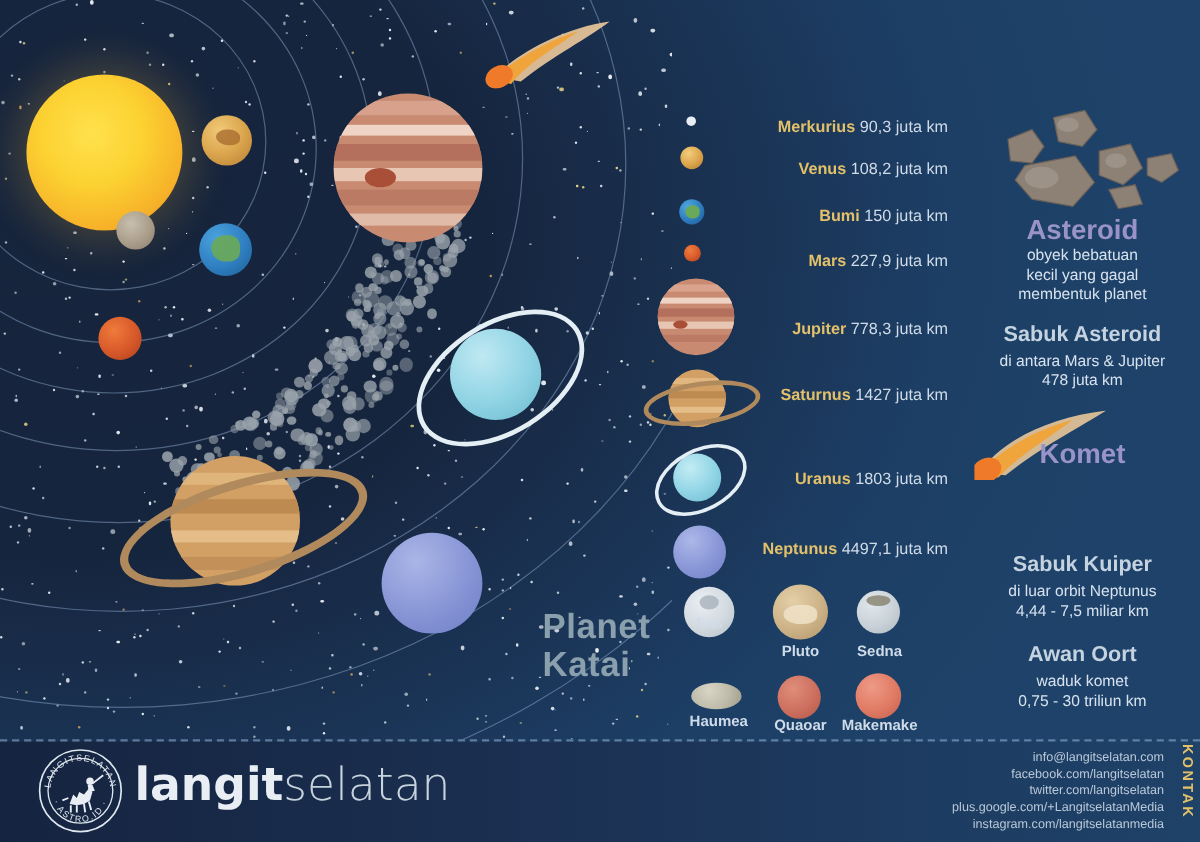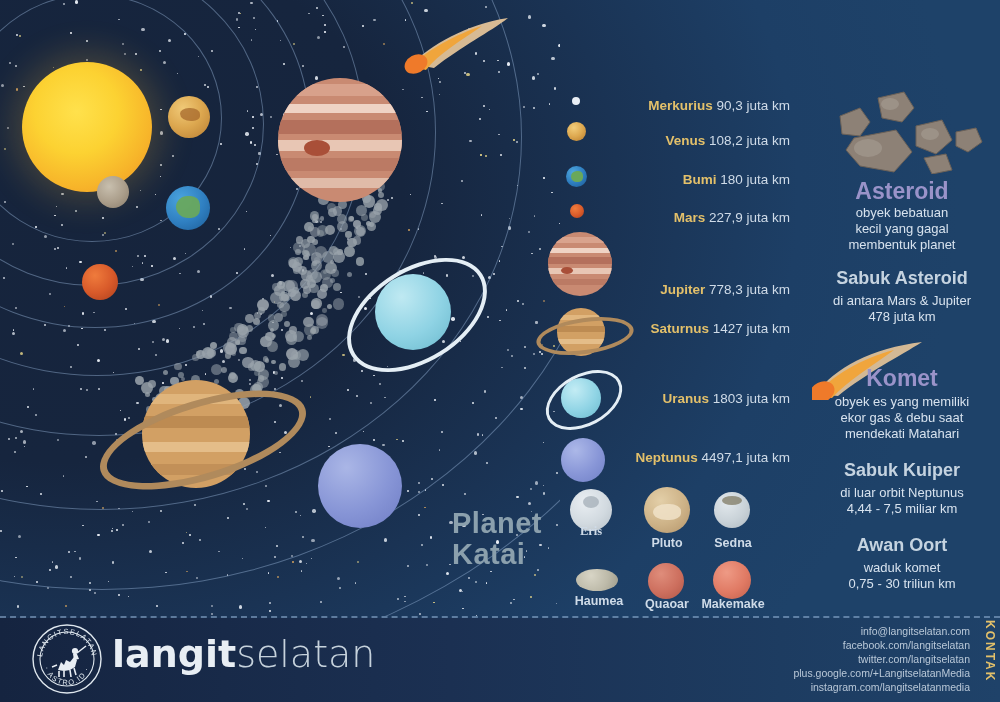--- a/index.html
+++ b/index.html
@@ -1015,27 +1015,27 @@
     <div class="prow" style="left:610px;width:180px;top:98px;">
       <span class="pname">Merkurius</span>
       <span class="pdist">90,3 juta km</span>
     </div>
     <div class="prow" style="left:610px;width:180px;top:133px;">
       <span class="pname">Venus</span>
       <span class="pdist">108,2 juta km</span>
     </div>
     <div class="prow" style="left:610px;width:180px;top:172px;">
       <span class="pname">Bumi</span>
-      <span class="pdist">180 juta km</span>
+      <span class="pdist">150 juta km</span>
     </div>
     <div class="prow" style="left:610px;width:180px;top:210px;">
       <span class="pname">Mars</span>
       <span class="pdist">227,9 juta km</span>
     </div>
-    <div class="prow" style="left:610px;width:180px;top:266px;margin-top:16px;">
+    <div class="prow" style="left:610px;width:180px;top:266px;">
       <span class="pname">Jupiter</span>
       <span class="pdist">778,3 juta km</span>
     </div>
     <div class="prow" style="left:610px;width:180px;top:321px;">
       <span class="pname">Saturnus</span>
       <span class="pdist">1427 juta km</span>
     </div>
     <div class="prow" style="left:610px;width:180px;top:391px;">
       <span class="pname">Uranus</span>
       <span class="pdist">1803 juta km</span>
@@ -1075,40 +1075,37 @@
 
   <div style="position:absolute;left:812px;top:342px;width:120px;height:58px;">
     <svg width="120" height="58" viewBox="0 0 120 58">
       <path d="M4 52 C22 26 60 6 110 0 C88 14 56 30 26 54 Z" fill="#e8c79a" opacity=".9"></path>
       <path d="M2 54 C20 34 50 16 82 8 C60 24 34 40 20 56 Z" fill="#f0a53c"></path>
       <ellipse cx="10" cy="50" rx="13" ry="10" fill="#ef7a2a" transform="rotate(-26 10 50)"></ellipse>
     </svg>
   </div>
 
   <div class="rcol blockhead" style="top:365px;color:#9a93c9;font-size:23px;">Komet</div>
-  <div class="rcol blockbody" style="top:394px;white-space:pre-line;">obyek es yang memiliki
-ekor gas &amp; debu saat
-mendekati Matahari</div>
 
   <div class="rcol blockhead" style="top:460px;color:#c5d3e0;font-size:18px;">Sabuk Kuiper</div>
   <div class="rcol blockbody" style="top:485px;white-space:pre-line;">di luar orbit Neptunus
 4,44 - 7,5 miliar km</div>
 
   <div class="rcol blockhead" style="top:535px;color:#c5d3e0;font-size:18px;">Awan Oort</div>
   <div class="rcol blockbody" style="top:560px;white-space:pre-line;">waduk komet
 0,75 - 30 triliun km</div>
 
   <div id="katai">
     <div>Planet</div>
     <div>Katai</div>
   </div>
 
   <div class="dwarf" style="left:570px;top:489px;width:42px;height:42px;background:radial-gradient(circle at 36% 30%,#e9eef2 0%,#d2dae0 55%,#b6c0c8 100%);"></div>
   <div class="dwarf" style="left:583px;top:496px;width:16px;height:12px;background:#a3adb7;opacity:.75;border-radius:50%;"></div>
-  <div class="dlabel" style="left:560px;top:524px;width:62px;font-family:Liberation Serif, serif;">Eris</div>
+  <div class="dlabel" style="left:560px;top:512px;width:62px;font-family:Liberation Serif, serif;">Eris</div>
 
   <div class="dwarf" style="left:644px;top:487px;width:46px;height:46px;background:radial-gradient(circle at 36% 30%,#e3cfa8 0%,#cdb287 55%,#b3946a 100%);"></div>
   <div class="dwarf" style="left:653px;top:504px;width:28px;height:16px;background:#f0e2c8;opacity:.85;border-radius:55% 45% 45% 55%;"></div>
   <div class="dlabel" style="left:636px;top:536px;width:62px;">Pluto</div>
 
   <div class="dwarf" style="left:714px;top:492px;width:36px;height:36px;background:radial-gradient(circle at 36% 30%,#e2e8ec 0%,#c9d2d8 55%,#aeb8c0 100%);"></div>
   <div class="dwarf" style="left:722px;top:496px;width:20px;height:9px;background:#7f7a63;opacity:.75;border-radius:50%;"></div>
   <div class="dlabel" style="left:702px;top:536px;width:62px;">Sedna</div>
 
   <div class="dwarf" style="left:576px;top:569px;width:42px;height:22px;border-radius:50%;background:radial-gradient(circle at 36% 30%,#d8d5c6 0%,#bdbaa9 55%,#9d9a8a 100%);"></div>

